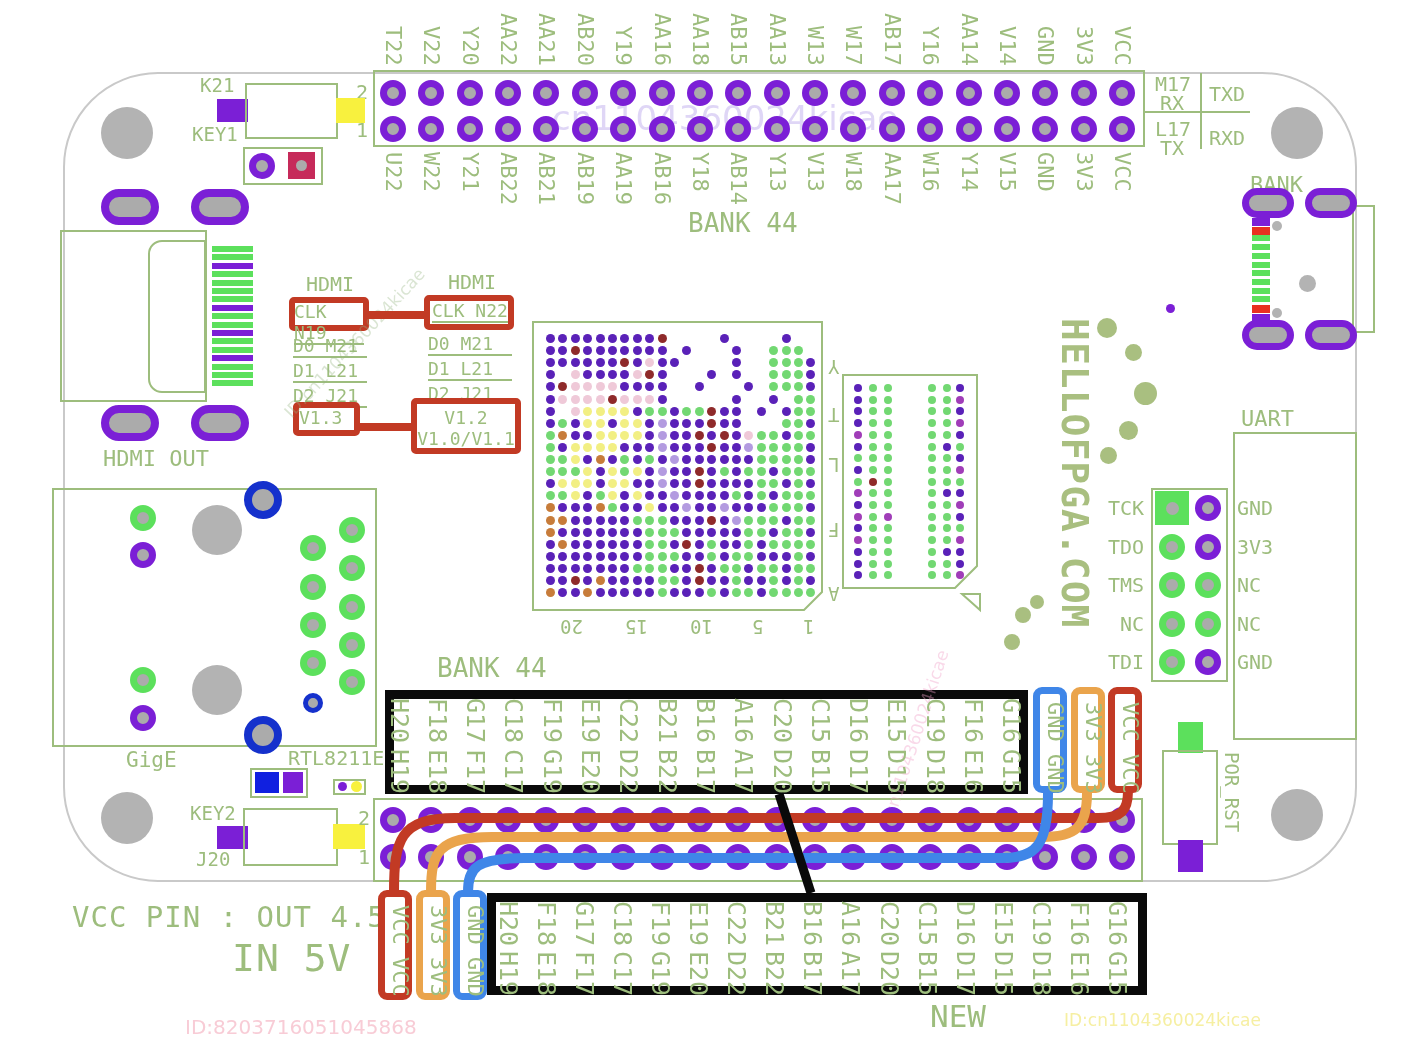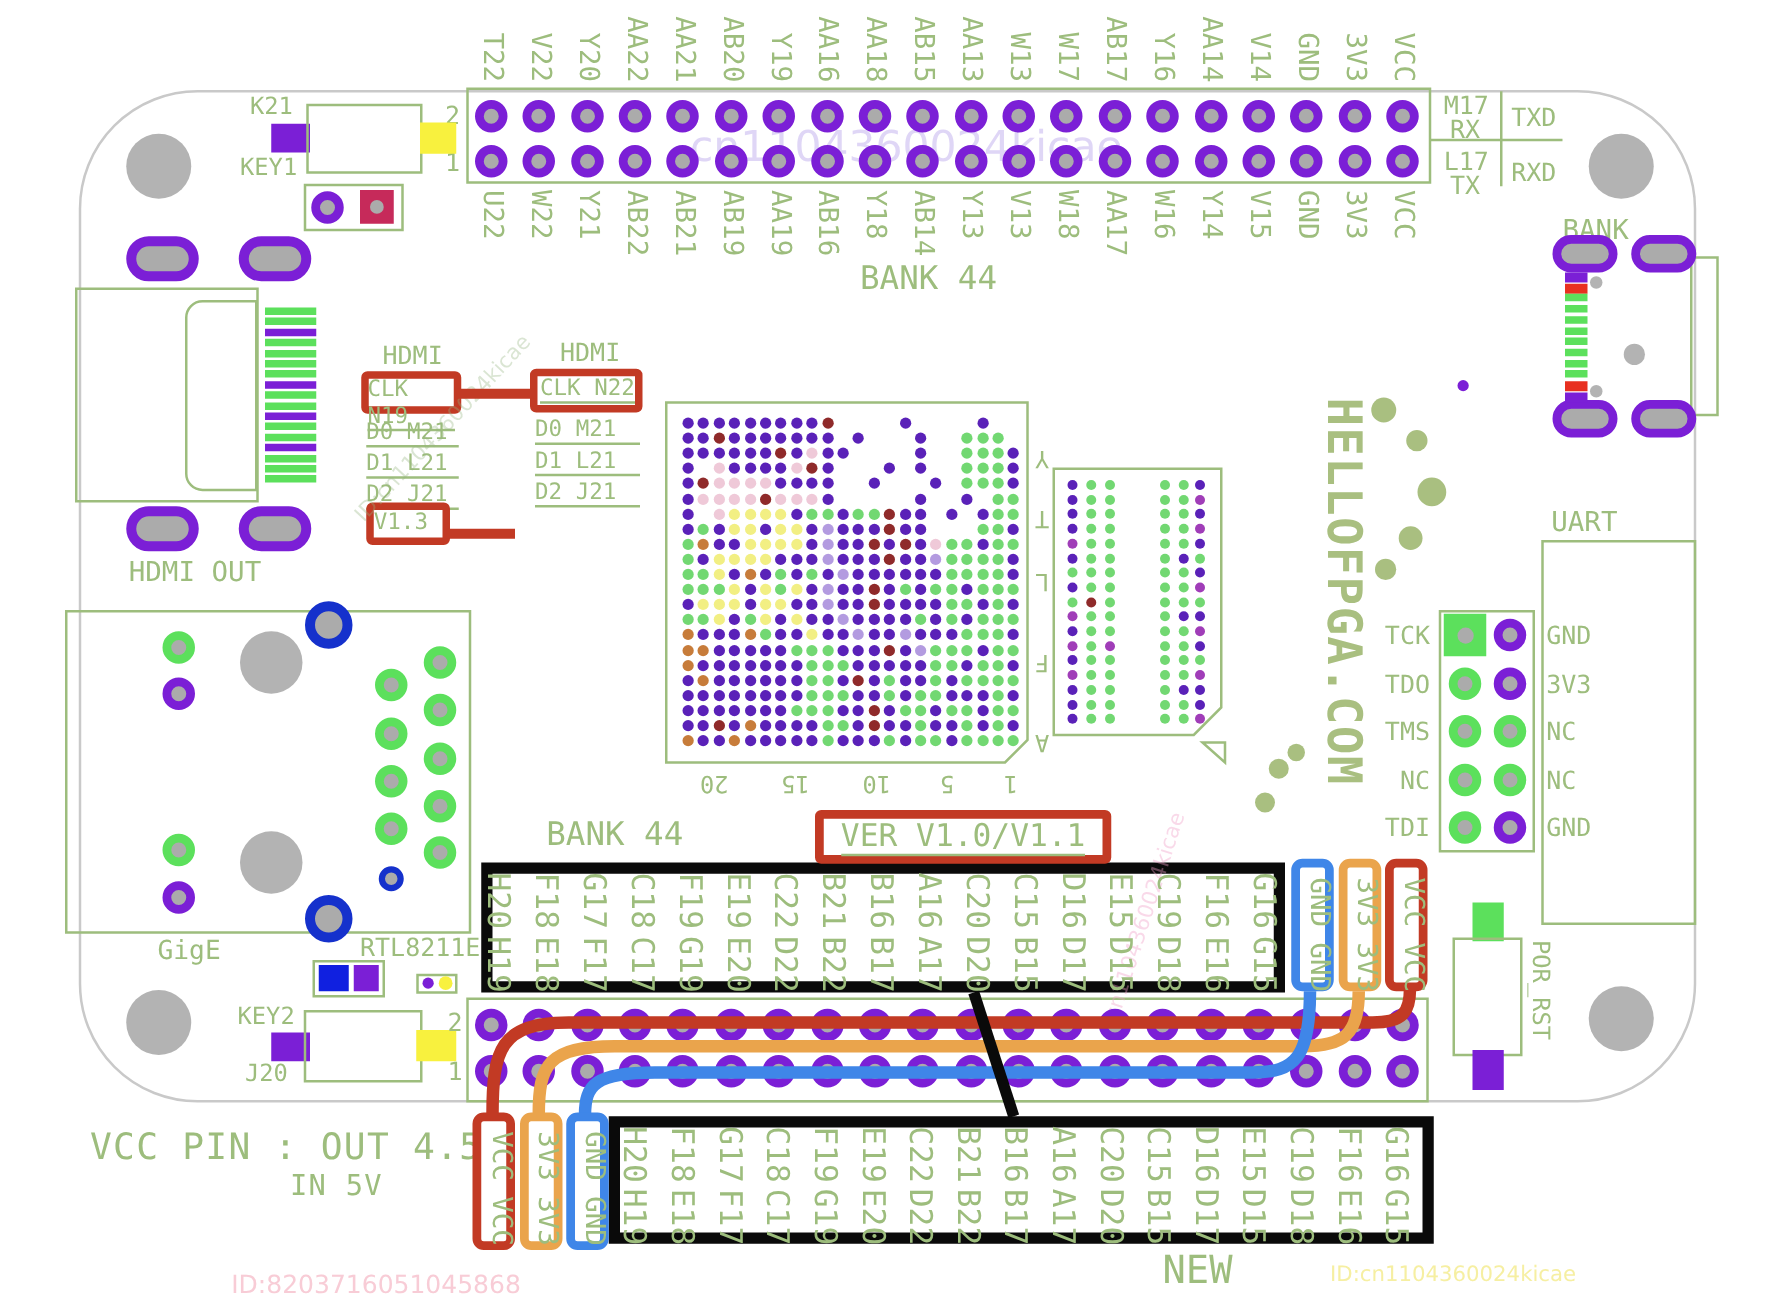--- a/index.html
+++ b/index.html
@@ -76,20 +76,24 @@
       <div class="hdmirow" style="left: 293px; top: 360px; width: 74px; font-size: 18px;">D1 L21</div>
       <div class="hdmirow" style="left: 293px; top: 385px; width: 74px; font-size: 18px;">D2 J21</div>
     </div>
   <div id="hdmi-rows-right" class="abs">
       <div class="hdmirow" style="left: 428px; top: 333px; width: 84px; font-size: 18px;">D0 M21</div>
       <div class="hdmirow" style="left: 428px; top: 358px; width: 84px; font-size: 18px;">D1 L21</div>
       <div class="hdmirow" style="left: 428px; top: 383px; width: 84px; font-size: 18px;">D2 J21</div>
     </div>
   <div class="redbox" style="left:293px;top:402px;width:67px;height:34px"></div>
   <div class="abs silk" style="left:299px;top:407px;font-size:18px">V1.3</div>
+  <div class="redbox" style="left:411px;top:398px;width:110px;height:56px;text-align:center">
+    <div class="silk" style="font-size:18px;margin-top:3px">V1.2</div>
+    <div class="silk" style="font-size:18px">V1.0/V1.1</div>
+  </div>
 
   <div class="abs outline" style="left:52px;top:488px;width:325px;height:259px"></div>
   <div class="hole" style="left:192px;top:505px;width:50px;height:50px"></div>
   <div class="hole" style="left:192px;top:665px;width:50px;height:50px"></div>
   <div class="abs silk" style="left:126px;top:748px;font-size:21px">GigE</div>
   <div class="abs silk" style="left:288px;top:746px;font-size:20px">RTL8211E</div>
 
   <div class="abs outline" style="left:250px;top:768px;width:58px;height:30px"></div>
   <div class="abs" style="left:255px;top:772px;width:24px;height:21px;background:#1020e0"></div>
   <div class="abs" style="left:283px;top:772px;width:20px;height:21px;background:var(--pad_purple)"></div>
@@ -113,29 +117,26 @@
   <div class="abs outline" style="left:1233px;top:432px;width:124px;height:308px"></div>
   <div class="abs outline" style="left:1151px;top:488px;width:77px;height:194px"></div>
 
   <div class="abs" style="left:1178px;top:722px;width:25px;height:31px;background:var(--pad_green)"></div>
   <div class="abs outline" style="left:1162px;top:750px;width:56px;height:95px"></div>
   <div class="abs" style="left:1178px;top:840px;width:25px;height:32px;background:var(--pad_purple)"></div>
   <div class="abs vt silk" style="left:1222px;top:752px;font-size:19px">POR_RST</div>
 
   <div class="abs silk" style="left:437px;top:653px;font-size:26px">BANK 44</div>
   <div class="abs blackbox" style="left:385px;top:690px;width:643px;height:104px"></div>
-  <div class="redbox" style="left:652px;top:648px;width:237px;height:43px;border-width:7px;display:flex;align-items:center;justify-content:center">
-    <span class="silk" style="font-size:25px;border-bottom:2px solid var(--silk)">VER V1.0/V1.1</span>
-  </div>
 
   <div class="abs blackbox" style="left:487px;top:893px;width:660px;height:102px"></div>
   <div class="abs silk" style="left:930px;top:998px;font-size:31px">NEW</div>
 
   <div class="abs silk" style="left:72px;top:900px;font-size:29px;letter-spacing:1px">VCC PIN : OUT 4.5V</div>
-  <div class="abs silk" style="left:232px;top:936px;font-size:23px;letter-spacing:1px">IN 5V</div>
+  <div class="abs silk" style="left:232px;top:936px;font-size:38px;letter-spacing:1px">IN 5V</div>
 
   <div class="abs" style="left:185px;top:1015px;font-size:20px;color:var(--wm_pink);font-family:'DejaVu Sans',sans-serif">ID:8203716051045868</div>
   <div class="abs" style="left:1064px;top:1010px;font-size:17px;color:var(--wm_yellow);font-family:'DejaVu Sans',sans-serif">ID:cn1104360024kicae</div>
   <div class="abs" style="left:280px;top:408px;font-size:17px;color:var(--wm_green);transform:rotate(-47deg);transform-origin:0 0;font-family:'DejaVu Sans',sans-serif">ID:cn1104360024kicae</div>
   <div class="abs" style="left:880px;top:812px;font-size:17px;color:rgba(240,160,200,0.4);transform:rotate(-72deg);transform-origin:0 0;font-family:'DejaVu Sans',sans-serif">cn1104360024kicae</div>
 
   <div id="gen" class="abs" style="left:0;top:0;width:1417px;height:1045px">
       <div class="pad-ring" style="position: absolute; left: 380px; top: 80px;"></div>
       <div class="pad-ring" style="position: absolute; left: 418.37px; top: 80px;"></div>
       <div class="pad-ring" style="position: absolute; left: 456.74px; top: 80px;"></div>

